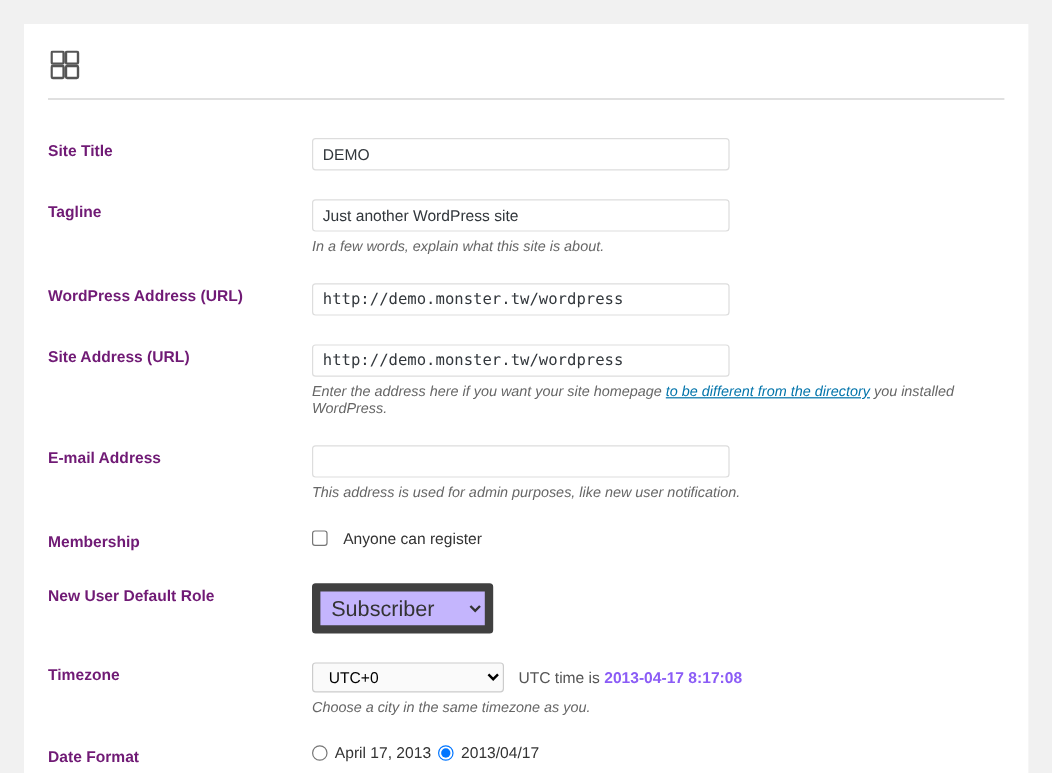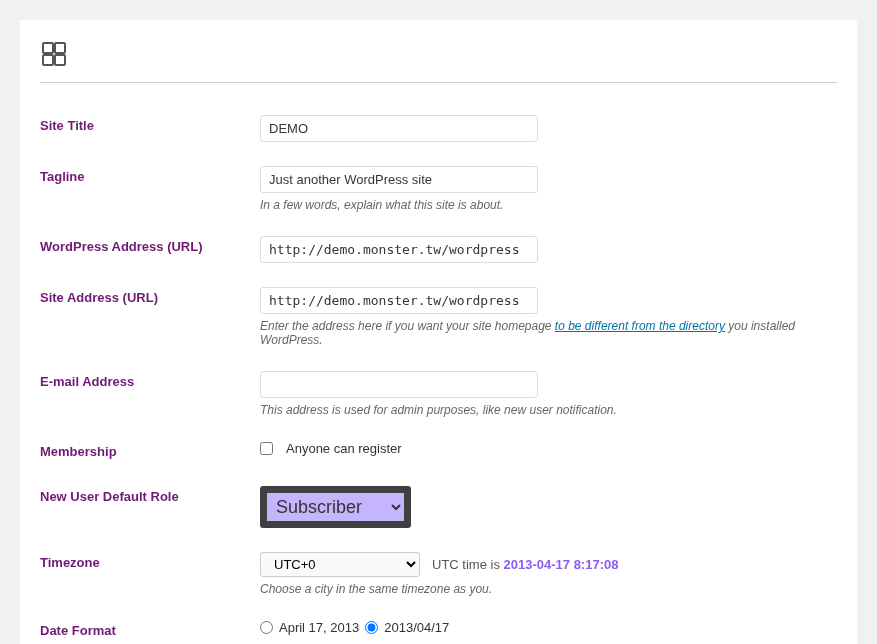--- a/index.html
+++ b/index.html
@@ -49,21 +49,21 @@
       vertical-align: top;
       font-weight: 600;
       font-size: 13px;
       color: #701a75;
     }
     .form-table td {
       padding: 12px 10px;
       vertical-align: top;
     }
     .regular-text {
-      width: 278px;
+      width: 348px;
       padding: 5px 8px;
       border: 1px solid #ddd;
       border-radius: 3px;
       font-size: 13px;
       color: #32373c;
       background: #fff;
       font-family: monospace;
     }
     .regular-text.not-mono {
       font-family: inherit;

